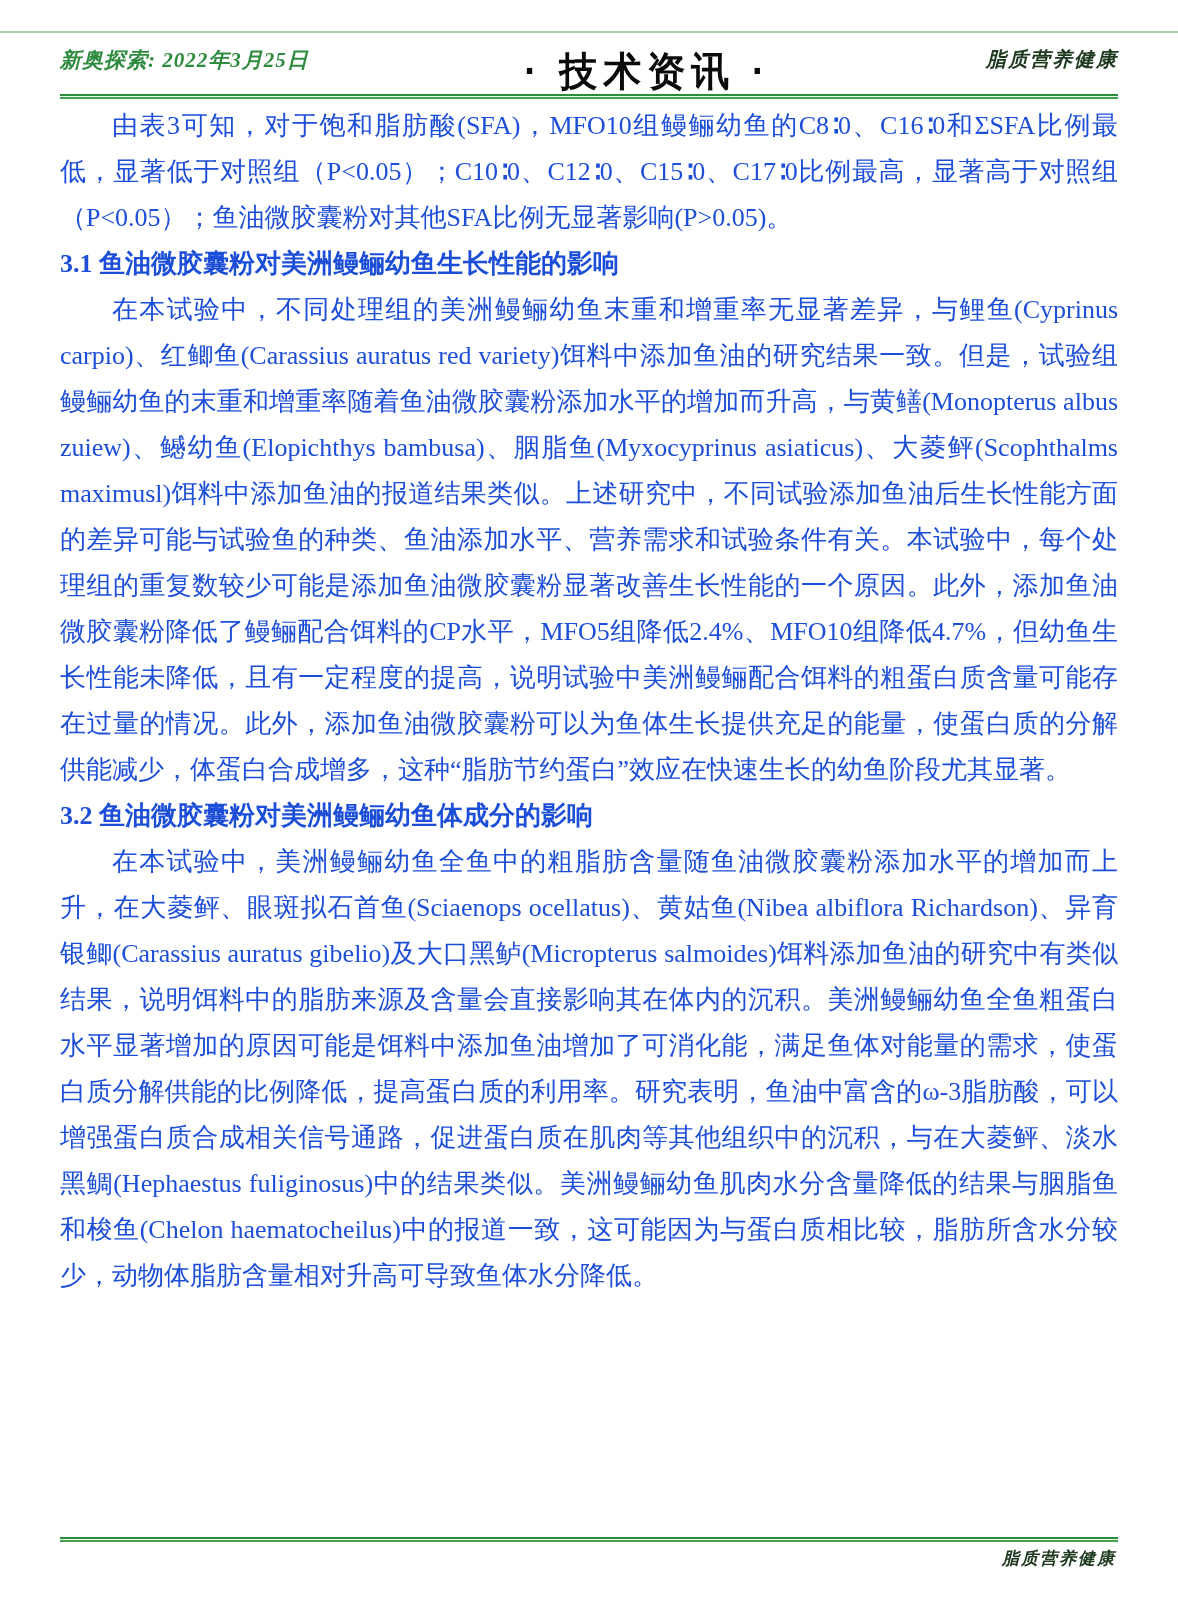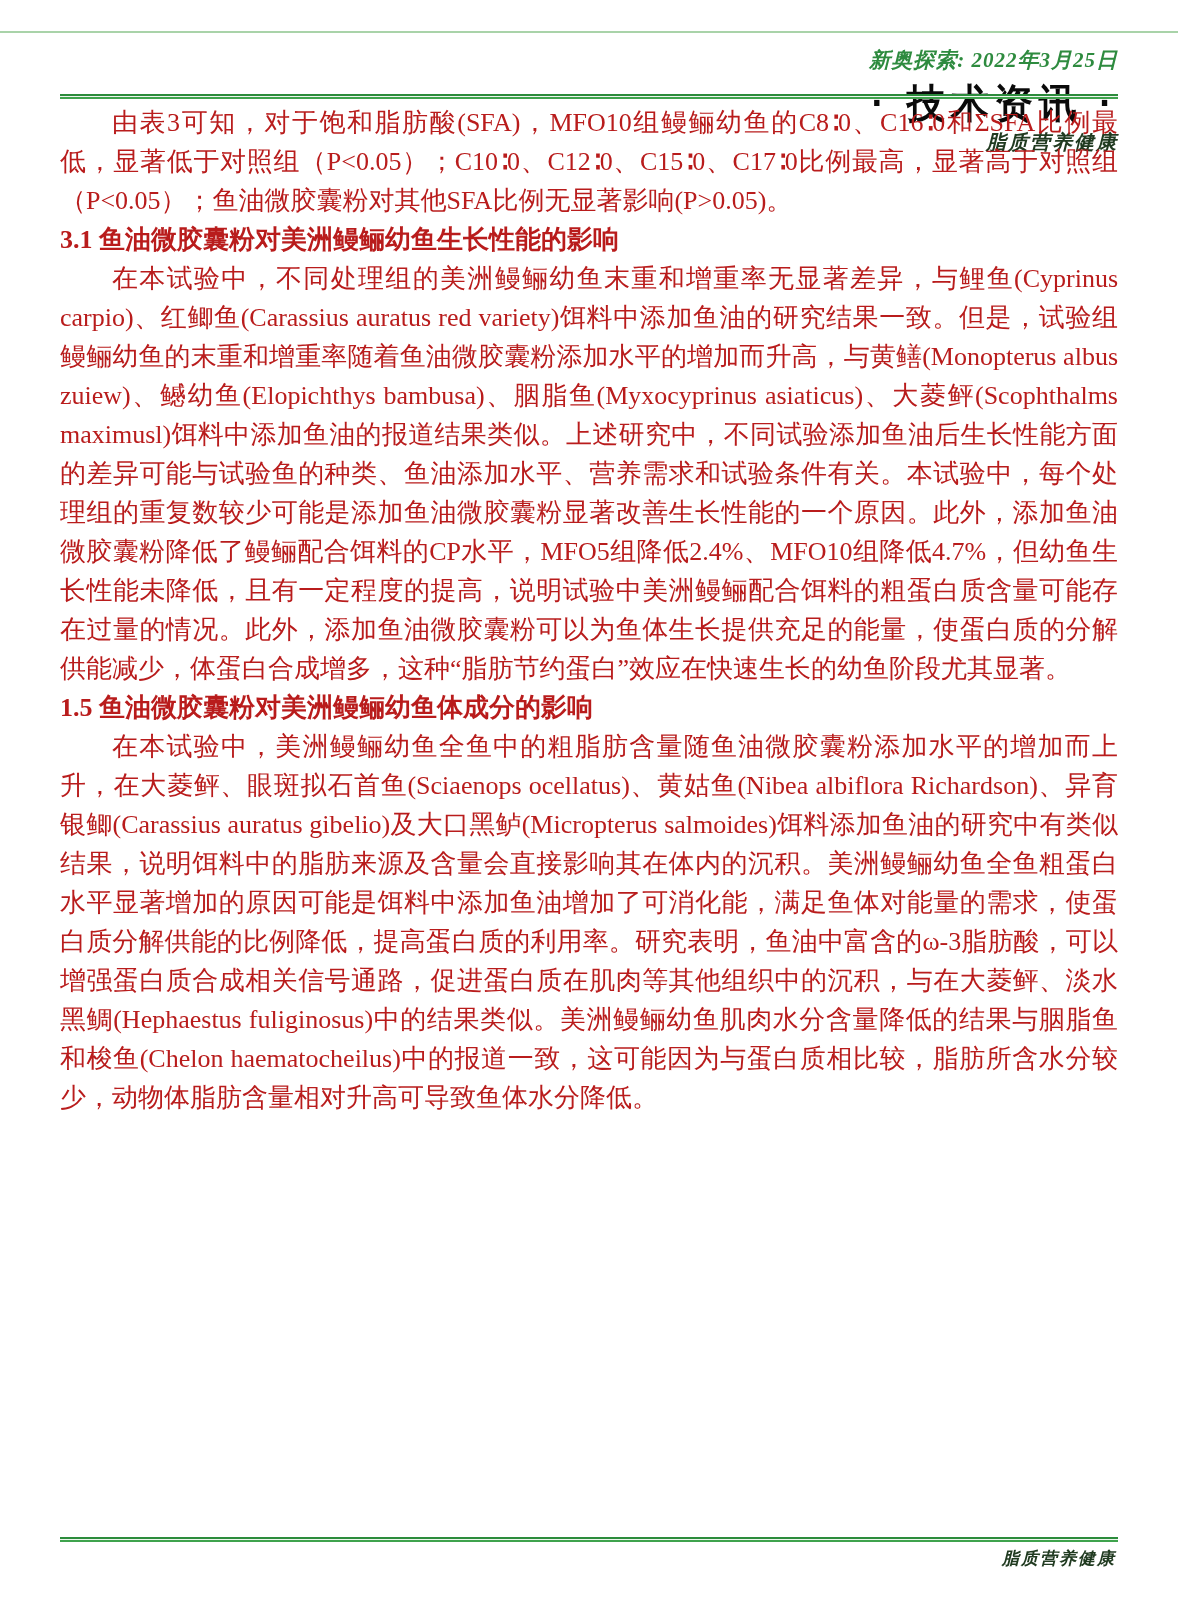--- a/index.html
+++ b/index.html
@@ -16,21 +16,21 @@
     background: #ffffff;
     overflow: hidden;
   }
   .top-line {
     position: absolute; top: 31px; left: 0; right: 0;
     height: 2px; background: #a9d3a9;
   }
   .header {
     position: absolute; top: 46px; left: 60px; right: 60px;
     height: 46px;
-    display: flex; align-items: flex-end; justify-content: space-between; flex-direction: column;
+    display: flex; align-items: flex-start; justify-content: space-between;
   }
   .hdr-left {
     color: #2e8b3f;
     font-weight: bold; font-style: italic;
     font-size: 21px; letter-spacing: 1px;
     padding-bottom: 4px;
     white-space: nowrap;
   }
   .hdr-center {
     font-family: "Liberation Sans", "DejaVu Sans", sans-serif;
@@ -49,23 +49,23 @@
     position: absolute; left: 60px; right: 60px; height: 5px;
     background: linear-gradient(180deg,
       #2c8c3c 0px, #2c8c3c 1.5px,
       #eef6ee 1.5px, #eef6ee 2.5px,
       #3fa34d 2.5px, #3fa34d 5px);
   }
   .rule-header { top: 94px; }
   .rule-footer { top: 1537px; }
   .article {
     position: absolute; top: 103px; left: 60px; right: 60px;
-    font-size: 26px; line-height: 39px;
+    font-size: 26px; line-height: 46px;
     text-align: justify;
-    color: #b91c1c;
+    color: #1d4ed8;
   }
   .article p { margin: 0; }
   .para { text-indent: 2em; }
   .heading { font-weight: bold; text-indent: 0; }
   .footer-text {
     position: absolute; top: 1547px; right: 62px;
     color: #203a20; font-weight: bold; font-style: italic;
     font-size: 17px; letter-spacing: 2px;
     white-space: nowrap;
   }
@@ -82,21 +82,21 @@
     <span class="hdr-center">· 技术资讯 ·</span>
     <span class="hdr-right">脂质营养健康</span>
   </div>
 
   <div class="green-rule rule-header"></div>
 
   <div class="article">
       <p class="para">由表3可知，对于饱和脂肪酸(SFA)，MFO10组鳗鲡幼鱼的C8∶0、C16∶0和ΣSFA比例最低，显著低于对照组（P&lt;0.05）；C10∶0、C12∶0、C15∶0、C17∶0比例最高，显著高于对照组（P&lt;0.05）；鱼油微胶囊粉对其他SFA比例无显著影响(P&gt;0.05)。</p>
       <p class="heading">3.1 鱼油微胶囊粉对美洲鳗鲡幼鱼生长性能的影响</p>
       <p class="para">在本试验中，不同处理组的美洲鳗鲡幼鱼末重和增重率无显著差异，与鲤鱼(Cyprinus carpio)、红鲫鱼(Carassius auratus red variety)饵料中添加鱼油的研究结果一致。但是，试验组鳗鲡幼鱼的末重和增重率随着鱼油微胶囊粉添加水平的增加而升高，与黄鳝(Monopterus albus zuiew)、鳡幼鱼(Elopichthys bambusa)、胭脂鱼(Myxocyprinus asiaticus)、大菱鲆(Scophthalms maximusl)饵料中添加鱼油的报道结果类似。上述研究中，不同试验添加鱼油后生长性能方面的差异可能与试验鱼的种类、鱼油添加水平、营养需求和试验条件有关。本试验中，每个处理组的重复数较少可能是添加鱼油微胶囊粉显著改善生长性能的一个原因。此外，添加鱼油微胶囊粉降低了鳗鲡配合饵料的CP水平，MFO5组降低2.4%、MFO10组降低4.7%，但幼鱼生长性能未降低，且有一定程度的提高，说明试验中美洲鳗鲡配合饵料的粗蛋白质含量可能存在过量的情况。此外，添加鱼油微胶囊粉可以为鱼体生长提供充足的能量，使蛋白质的分解供能减少，体蛋白合成增多，这种“脂肪节约蛋白”效应在快速生长的幼鱼阶段尤其显著。</p>
-      <p class="heading">1.5 鱼油微胶囊粉对美洲鳗鲡幼鱼体成分的影响</p>
+      <p class="heading">3.2 鱼油微胶囊粉对美洲鳗鲡幼鱼体成分的影响</p>
       <p class="para">在本试验中，美洲鳗鲡幼鱼全鱼中的粗脂肪含量随鱼油微胶囊粉添加水平的增加而上升，在大菱鲆、眼斑拟石首鱼(Sciaenops ocellatus)、黄姑鱼(Nibea albiflora Richardson)、异育银鲫(Carassius auratus gibelio)及大口黑鲈(Micropterus salmoides)饵料添加鱼油的研究中有类似结果，说明饵料中的脂肪来源及含量会直接影响其在体内的沉积。美洲鳗鲡幼鱼全鱼粗蛋白水平显著增加的原因可能是饵料中添加鱼油增加了可消化能，满足鱼体对能量的需求，使蛋白质分解供能的比例降低，提高蛋白质的利用率。研究表明，鱼油中富含的ω-3脂肪酸，可以增强蛋白质合成相关信号通路，促进蛋白质在肌肉等其他组织中的沉积，与在大菱鲆、淡水黑鲷(Hephaestus fuliginosus)中的结果类似。美洲鳗鲡幼鱼肌肉水分含量降低的结果与胭脂鱼和梭鱼(Chelon haematocheilus)中的报道一致，这可能因为与蛋白质相比较，脂肪所含水分较少，动物体脂肪含量相对升高可导致鱼体水分降低。</p>
     </div>
 
   <div class="green-rule rule-footer"></div>
 
   <div class="footer-text">脂质营养健康</div>
 
 </div>
 
 </body></html>

